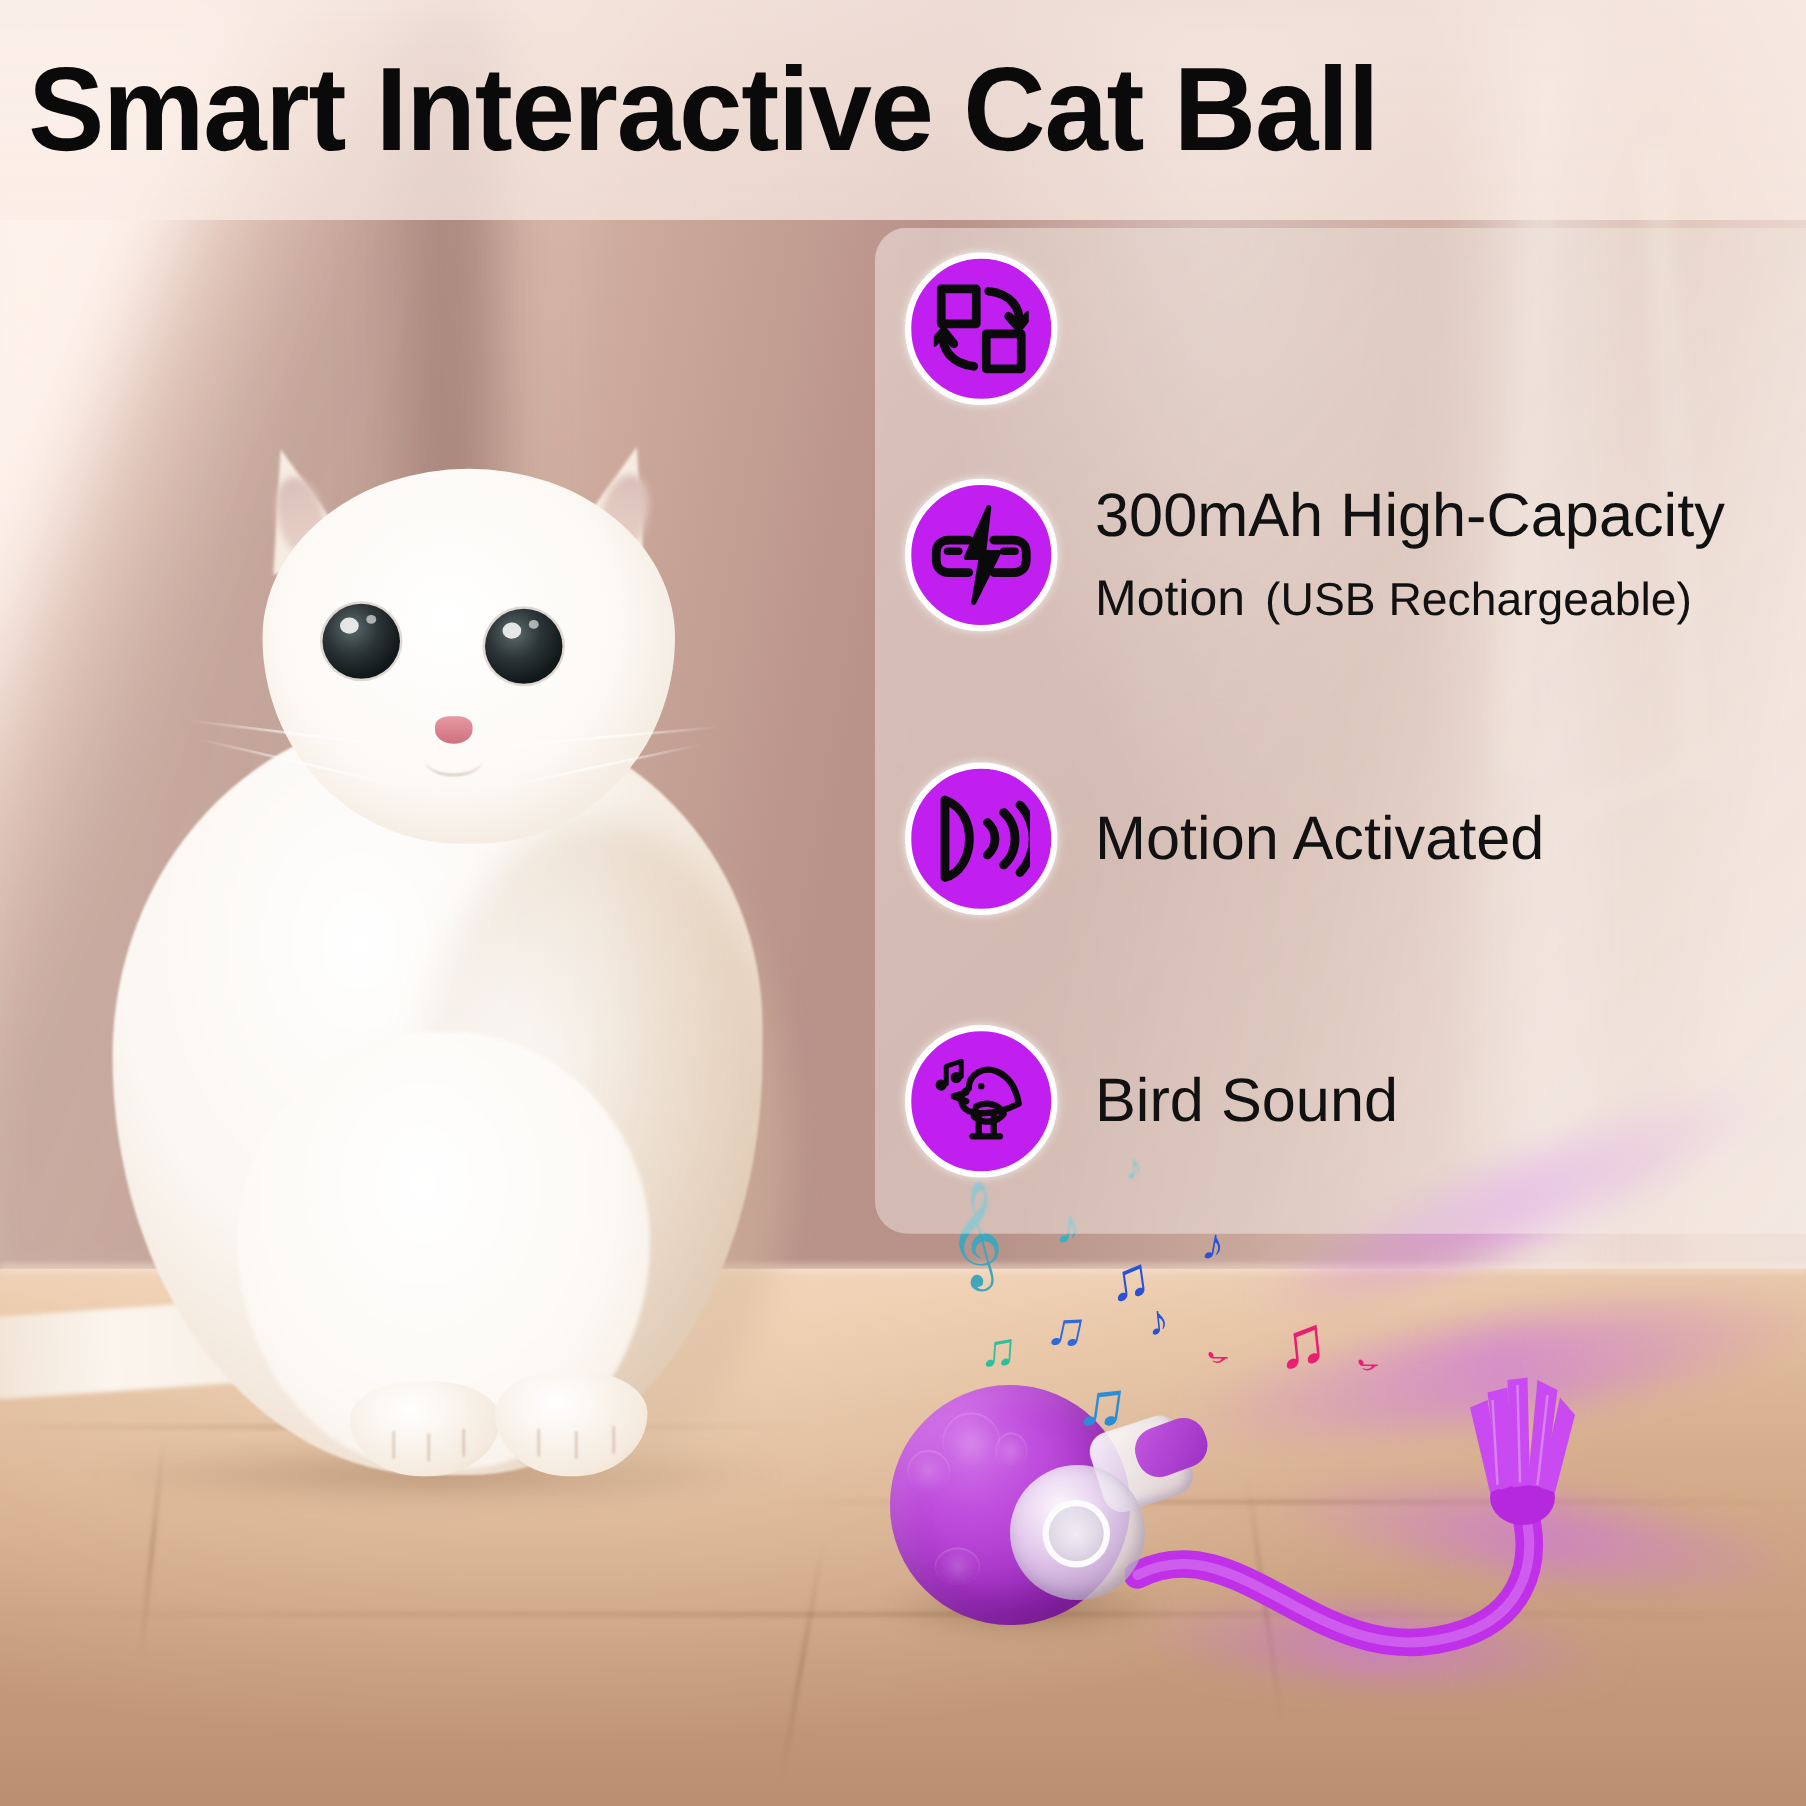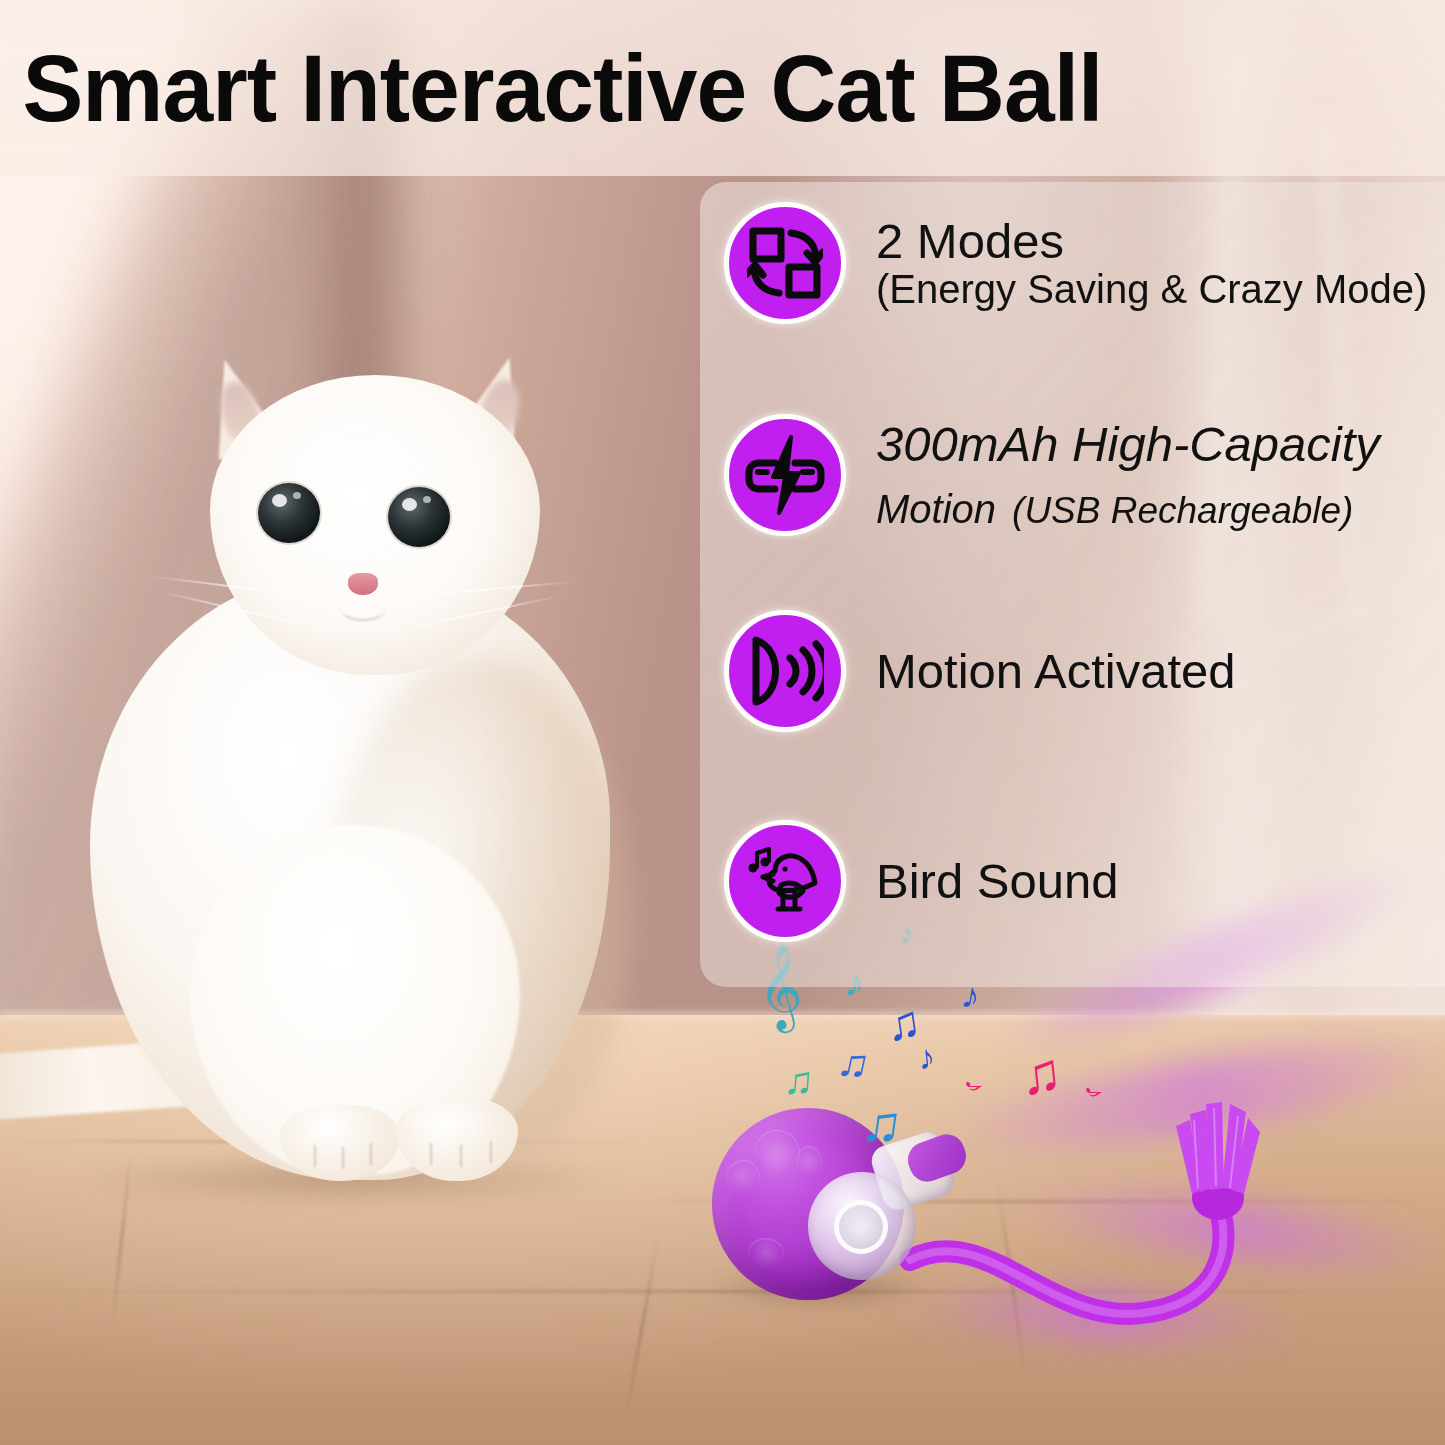--- a/index.html
+++ b/index.html
@@ -422,27 +422,23 @@
     <div class="feature-icon" data-interactable="false">
       <svg width="76" height="76" viewBox="0 0 76 76" fill="none" stroke="#0a0a0a" stroke-width="7" stroke-linecap="round" stroke-linejoin="round">
         <rect x="6" y="6" width="28" height="28"></rect>
         <rect x="42" y="42" width="28" height="28"></rect>
         <path d="M 44 8 C 62 10, 70 22, 68 34" fill="none"></path>
         <path d="M 60 28 L 68 37 L 76 27" fill="none"></path>
         <path d="M 32 68 C 14 66, 6 54, 8 42" fill="none"></path>
         <path d="M 0 49 L 8 40 L 16 50" fill="none"></path>
       </svg>
     </div>
-    <div class="feature-text" data-interactable="false">
-      <div class="ft-main" data-interactable="false">2 Modes</div>
-      <div class="ft-sub" data-interactable="false">(Energy Saving &amp; Crazy Mode)</div>
-    </div>
-  </div>
-
-  <div class="feature-row" data-interactable="true" style="top:232px;font-style:italic;">
+  </div>
+
+  <div class="feature-row" data-interactable="true" style="top:201px;">
     <div class="feature-icon" data-interactable="false">
       <svg width="80" height="80" viewBox="0 0 80 80" fill="none" stroke="#0a0a0a" stroke-width="7" stroke-linecap="round" stroke-linejoin="round">
         <path d="M 30 28 L 14 28 C 8 28 4 32 4 38 L 4 44 C 4 50 8 54 14 54 L 30 54"></path>
         <path d="M 50 28 L 66 28 C 72 28 76 32 76 38 L 76 44 C 76 50 72 54 66 54 L 50 54"></path>
         <path d="M 13 37 L 22 37" stroke-width="6"></path>
         <path d="M 58 37 L 67 37" stroke-width="6"></path>
         <path d="M 46 2 L 28 42 L 40 42 L 34 78 L 54 38 L 42 38 Z" fill="#0a0a0a" stroke="#0a0a0a" stroke-width="4"></path>
       </svg>
     </div>
     <div class="feature-text" data-interactable="false">

